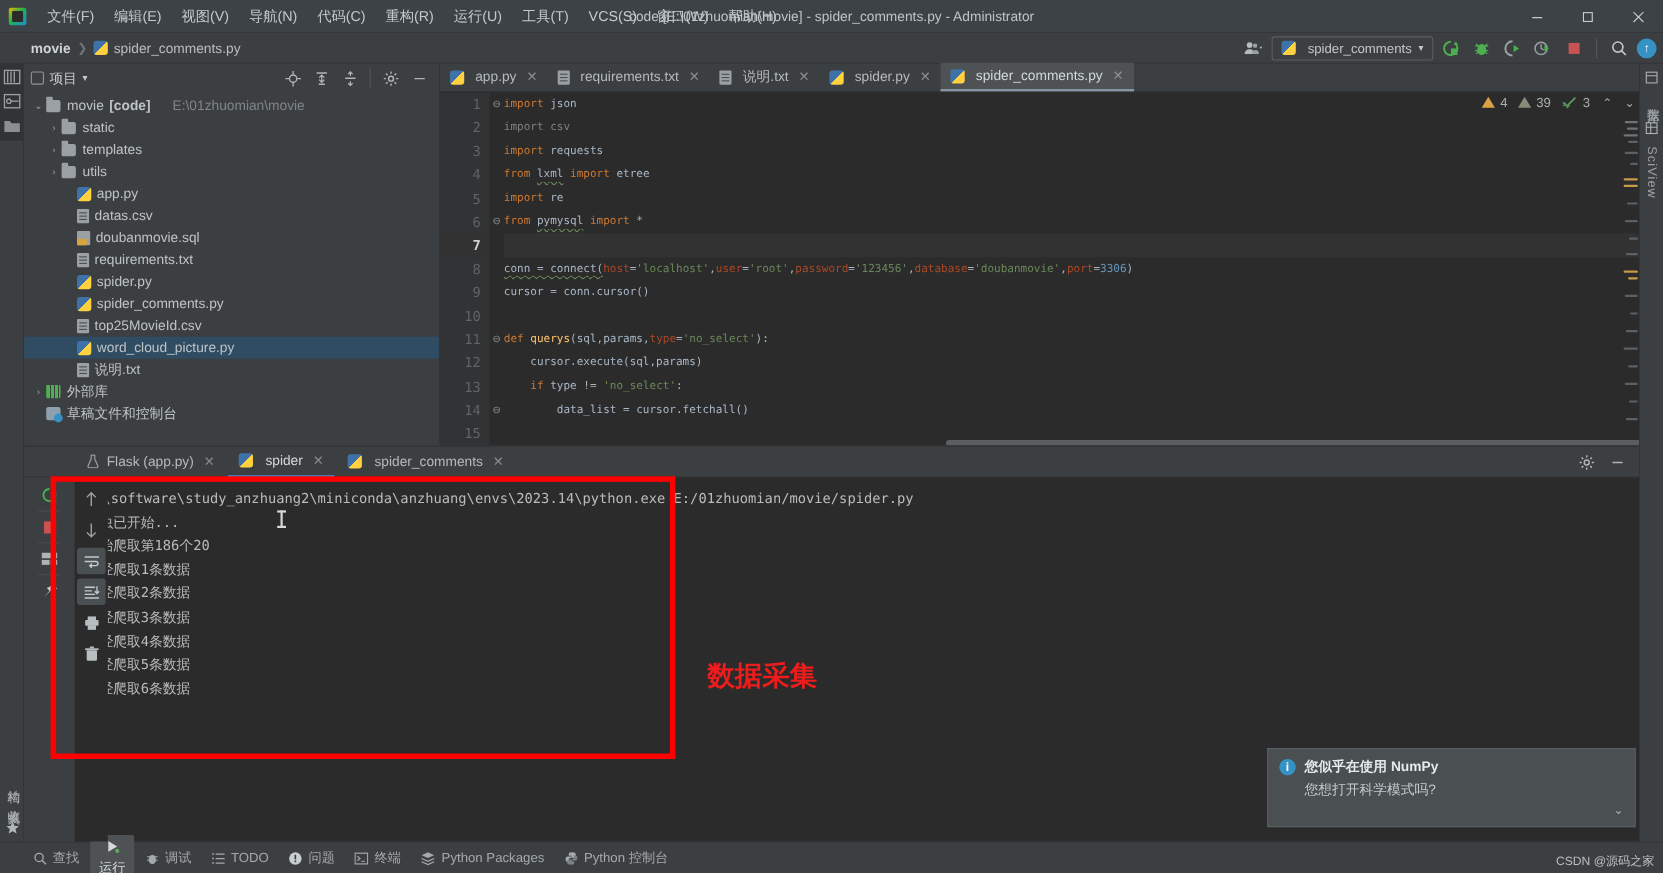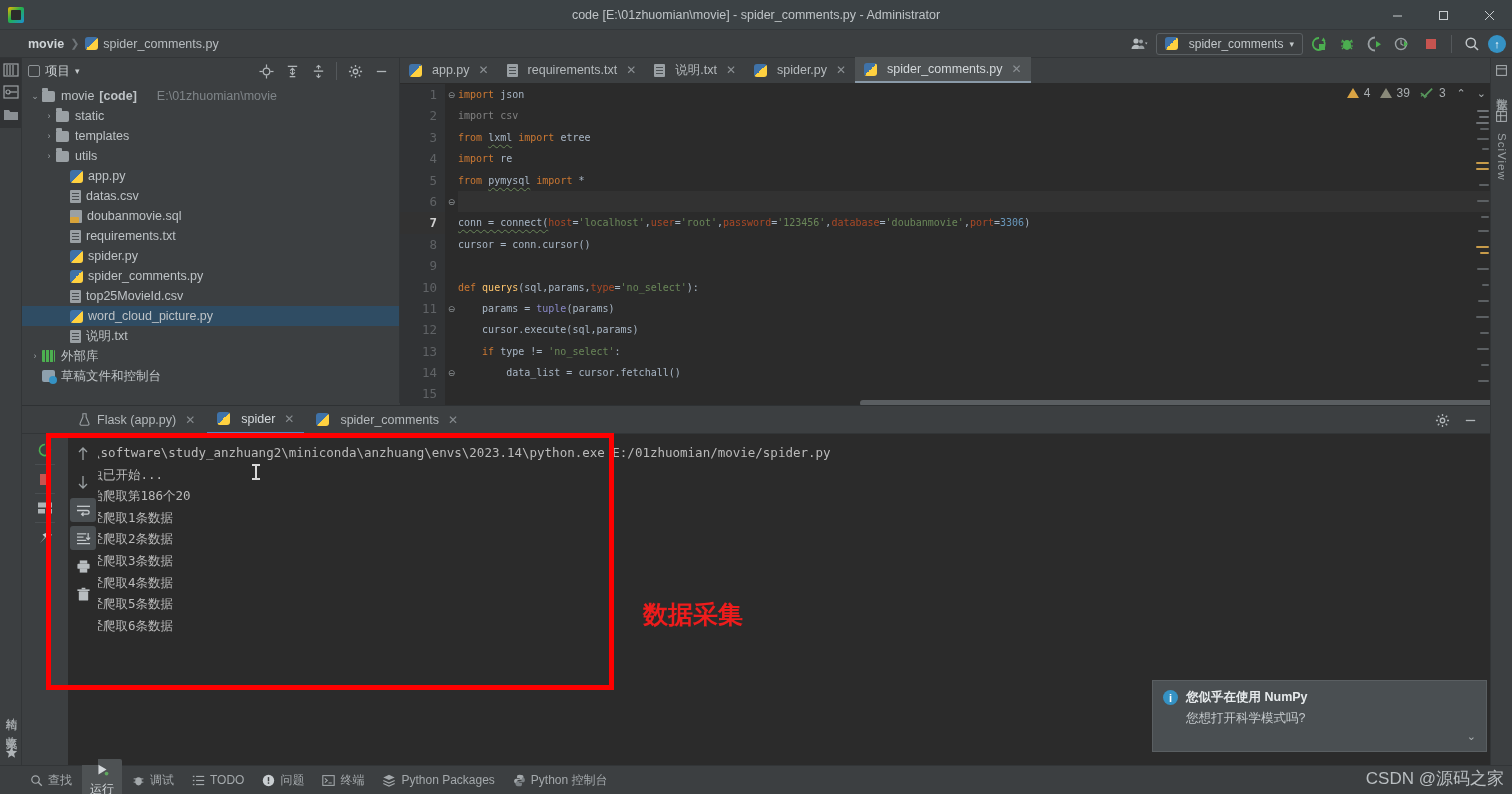--- a/index.html
+++ b/index.html
@@ -275,30 +275,43 @@
   .notif-chev { position:absolute; right:10px; bottom:8px; color:#a9aeb1; font-size:11px;}
 
   
   .statusbar {
     position:absolute; left:0; right:0; bottom:0; height:29px; background:#3c3f41;
     border-top:1px solid #323537; display:flex; align-items:center; padding-left:22px; gap:2px;
   }
   .sb-item { display:flex; align-items:center; gap:5px; color:#a4a9ac; font-size:12px; padding:4px 8px; }
   .sb-item.active { background:#4e5254; color:#d4d9dc; border-radius:2px;flex-direction:column; }
   .watermark {
-    position:absolute; right:8px; bottom:4px; color:#b9bec1; font-size:17px;
+    position:absolute; right:8px; bottom:4px; color:#b9bec1; font-size:11px;
   }
 </style>
 </head>
 <body>
 
 <div class="app">
 
   <div class="titlebar">
     <div class="app-logo"></div>
+    <div class="menubar" id="menubar">
+        <div class="menu-item">文件(F)</div>
+        <div class="menu-item">编辑(E)</div>
+        <div class="menu-item">视图(V)</div>
+        <div class="menu-item">导航(N)</div>
+        <div class="menu-item">代码(C)</div>
+        <div class="menu-item">重构(R)</div>
+        <div class="menu-item">运行(U)</div>
+        <div class="menu-item">工具(T)</div>
+        <div class="menu-item">VCS(S)</div>
+        <div class="menu-item">窗口(W)</div>
+        <div class="menu-item">帮助(H)</div>
+      </div>
     <div class="win-title">code [E:\01zhuomian\movie] - spider_comments.py - Administrator</div>
     <div class="win-btns">
       <div class="win-btn">
         <svg width="11" height="11" viewBox="0 0 11 11">
             <line x1="1" y1="6" x2="10" y2="6" stroke="#c8cdd0" stroke-width="1"></line>
           </svg>
       </div>
       <div class="win-btn">
         <svg width="11" height="11" viewBox="0 0 11 11">
             <rect x="1.5" y="1.5" width="8" height="8" fill="none" stroke="#c8cdd0" stroke-width="1"></rect>
@@ -592,29 +605,29 @@
       </div>
     <div class="foldcol" id="foldcol">
         <div class="fold" style="top: 6px;">⊖</div>
         <div class="fold" style="top: 113px;">⊖</div>
         <div class="fold" style="top: 220px;">⊖</div>
         <div class="fold" style="top: 284.2px;">⊖</div>
       </div>
     <div class="code" id="codearea">
         <div class="cline"><span class="kw">import</span><span class="id"> json</span></div>
         <div class="cline"><span class="grey">import</span><span class="grey"> csv</span></div>
+        <div class="cline"><span class="kw">import</span><span class="id"> requests</span></div>
         <div class="cline"><span class="kw">from</span><span class="id"> </span><span class="id wavy">lxml</span><span class="id"> </span><span class="kw">import</span><span class="id"> etree</span></div>
         <div class="cline"><span class="kw">import</span><span class="id"> re</span></div>
         <div class="cline"><span class="kw">from</span><span class="id"> </span><span class="id wavy">pymysql</span><span class="id"> </span><span class="kw">import</span><span class="id"> *</span></div>
         <div class="cline cur">&nbsp;</div>
         <div class="cline"><span class="id wavy">conn = connect(</span><span class="named">host</span><span class="id">=</span><span class="str">'localhost'</span><span class="id">,</span><span class="named">user</span><span class="id">=</span><span class="str">'root'</span><span class="id">,</span><span class="named">password</span><span class="id">=</span><span class="str">'123456'</span><span class="id">,</span><span class="named">database</span><span class="id">=</span><span class="str">'doubanmovie'</span><span class="id">,</span><span class="named">port</span><span class="id">=</span><span class="num">3306</span><span class="id">)</span></div>
         <div class="cline"><span class="id">cursor = conn.cursor()</span></div>
         <div class="cline">&nbsp;</div>
         <div class="cline"><span class="kw">def</span><span class="id"> </span><span class="fn">querys</span><span class="id">(sql,params,</span><span class="named">type</span><span class="id">=</span><span class="str">'no_select'</span><span class="id">):</span></div>
-        <div class="cline"><span class="id">    params = </span><span class="bi">tuple</span><span class="id">(params)</span></div>
         <div class="cline"><span class="id">    cursor.execute(sql,params)</span></div>
         <div class="cline"><span class="id">    </span><span class="kw">if</span><span class="id"> type != </span><span class="str">'no_select'</span><span class="id">:</span></div>
         <div class="cline"><span class="id">        data_list = cursor.fetchall()</span></div>
       </div>
     <div class="hscroll"></div>
   </div>
 
   <div class="inspect">
     <span class="tri y"></span>
     <span>4</span>

